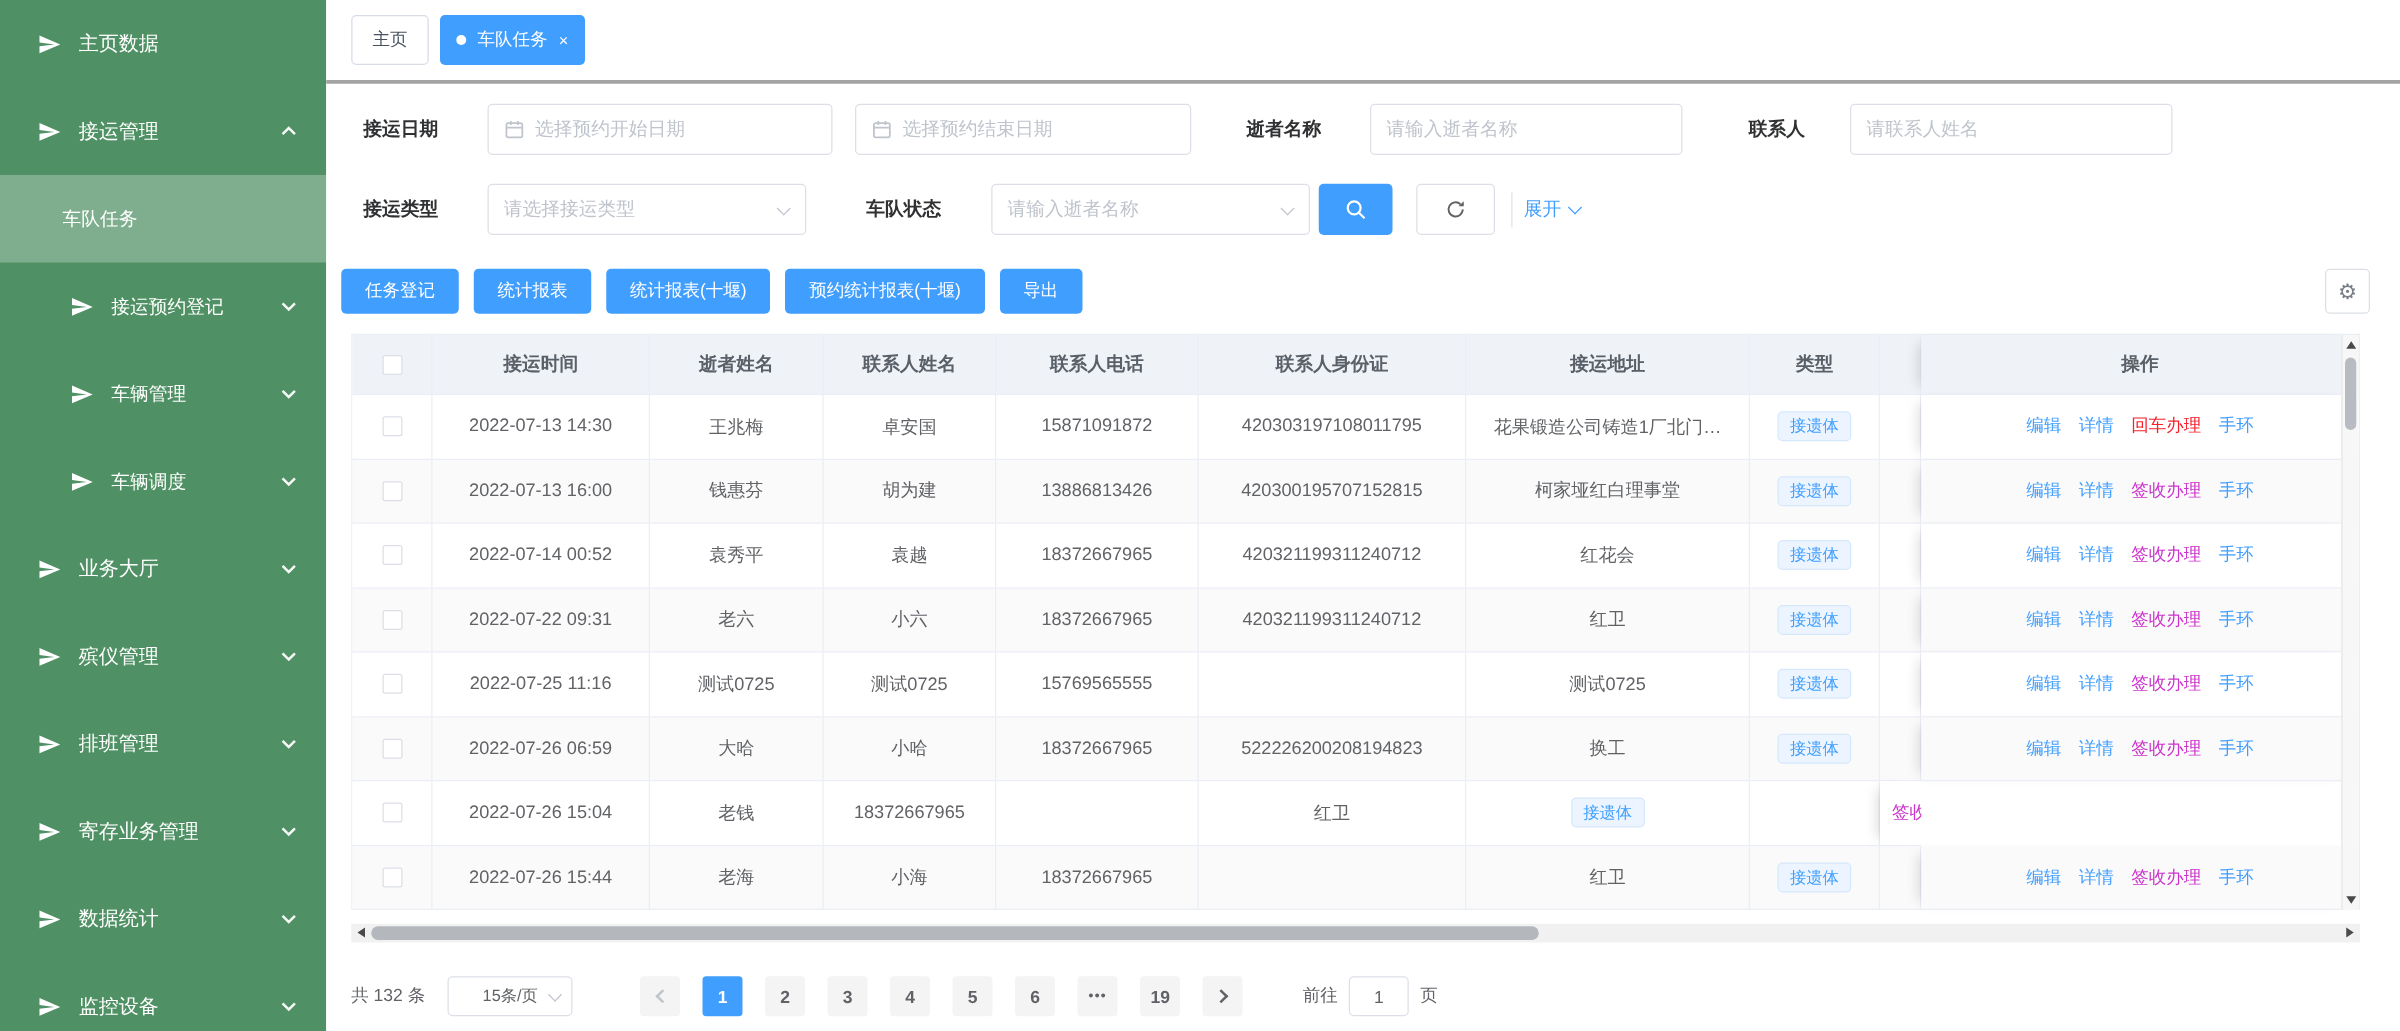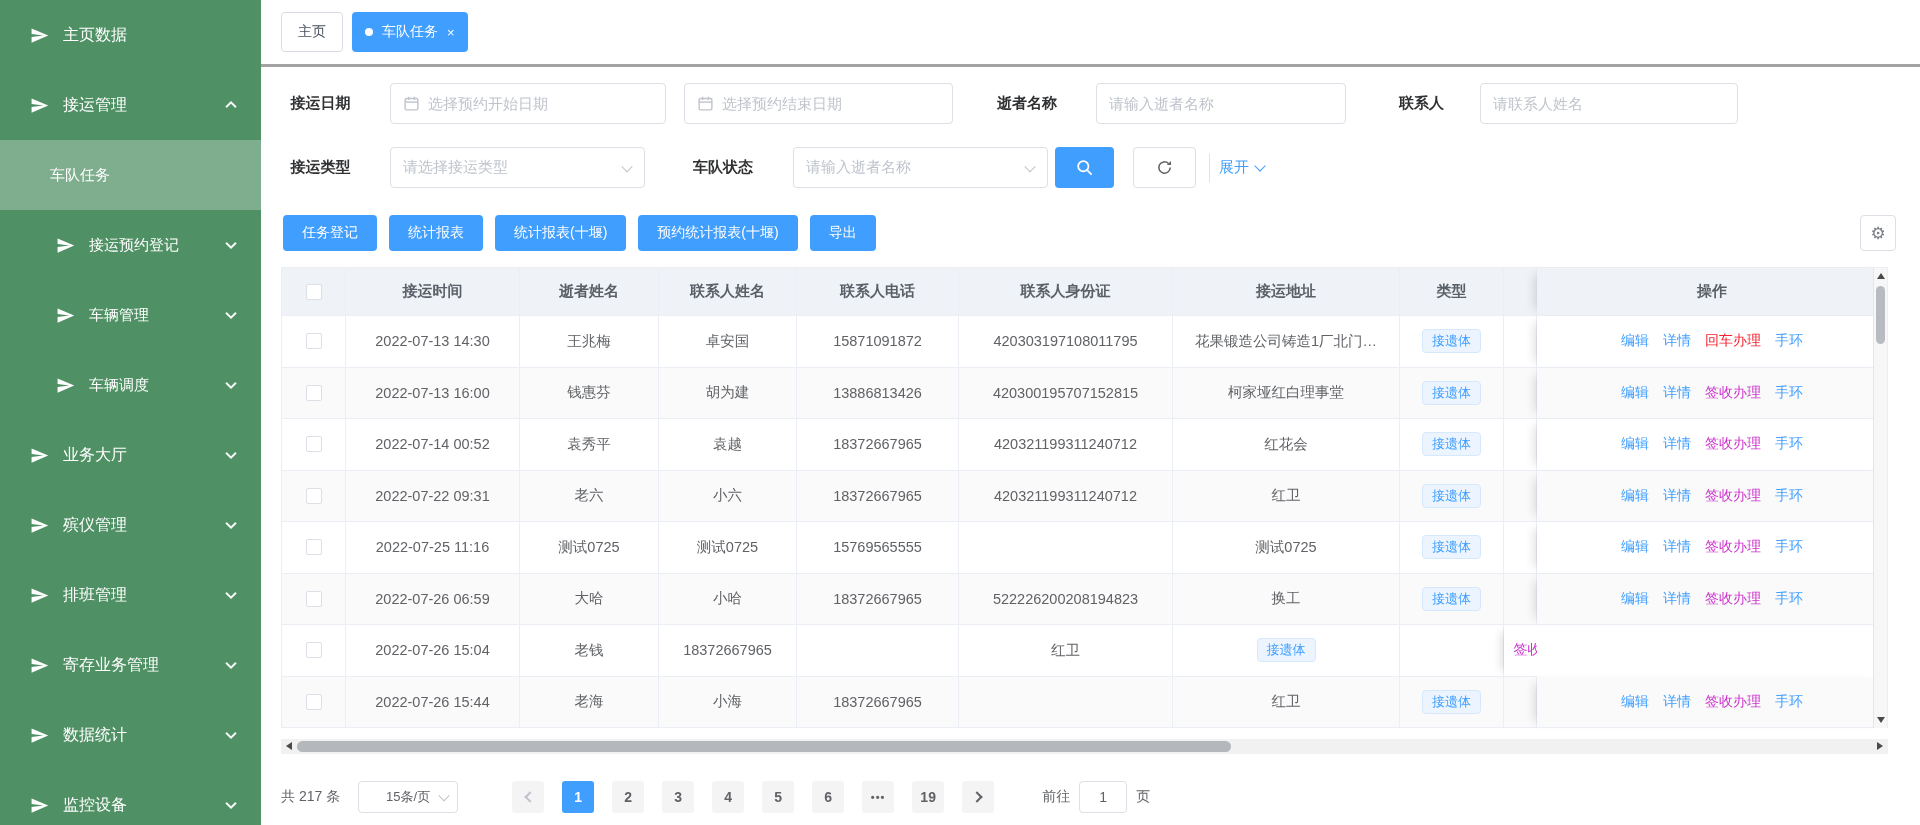--- a/index.html
+++ b/index.html
@@ -51,21 +51,21 @@
   .btn-search { width:59px; height:41px; background:#409eff; border:none; border-radius:4px;
     display:flex; align-items:center; justify-content:center; cursor:pointer; }
   .btn-refresh { width:63px; height:41px; background:#fff; border:1px solid #dcdfe6;
     border-radius:4px; display:flex; align-items:center; justify-content:center; cursor:pointer; }
   .vdiv { width:1px; height:28px; background:#e2e2e2; }
   .expand { display:flex; align-items:center; color:#409eff; font-size:15px; cursor:pointer; }
   .bchev { width:8px; height:8px; border-right:1.6px solid #409eff; border-bottom:1.6px solid #409eff;
     transform:translateY(-25%) rotate(45deg); margin-left:7px; }
 
   
-  .toolbar { position:relative; margin-top:27px; padding-left:22px; display:flex; gap:12px; }
+  .toolbar { position:relative; margin-top:27px; padding-left:12px; display:flex; gap:12px; }
   .btn-blue { height:36px; padding:0 19px; background:#409eff; color:#fff; border:none;
     border-radius:4px; font-size:14px; font-family:inherit; cursor:pointer; }
   .btn-gear { position:absolute; right:24px; top:0; width:36px; height:36px; background:#fff;
     border:1px solid #dcdfe6; border-radius:4px; color:#7a7f87; font-size:17px;
     display:flex; align-items:center; justify-content:center; cursor:pointer; }
 
   
   .table { position:relative; margin:16px 0 0 20px; width:1607px;
     border:1px solid #ebeef5; border-bottom:none; }
   .tr { display:grid; grid-template-columns:64px 174px 139px 138px 162px 214px 227px 104px 33px 350px; }
@@ -494,21 +494,21 @@
       </div>
     </section>
 
     <div class="hscroll">
       <span class="arr left"></span>
       <span class="thumb"></span>
       <span class="arr right"></span>
     </div>
 
     <div class="pager">
-      <span class="pg-total">共 217 条</span>
+      <span class="pg-total">共 132 条</span>
       <span class="pg-size">
         <span>15条/页</span>
         <span class="gchev"></span>
       </span>
       <span class="pg-btn disabled">
           <span class="pchev left"></span>
         </span>
       <span class="pg-btn num active">1</span>
       <span class="pg-btn num">2</span>
       <span class="pg-btn num">3</span>

